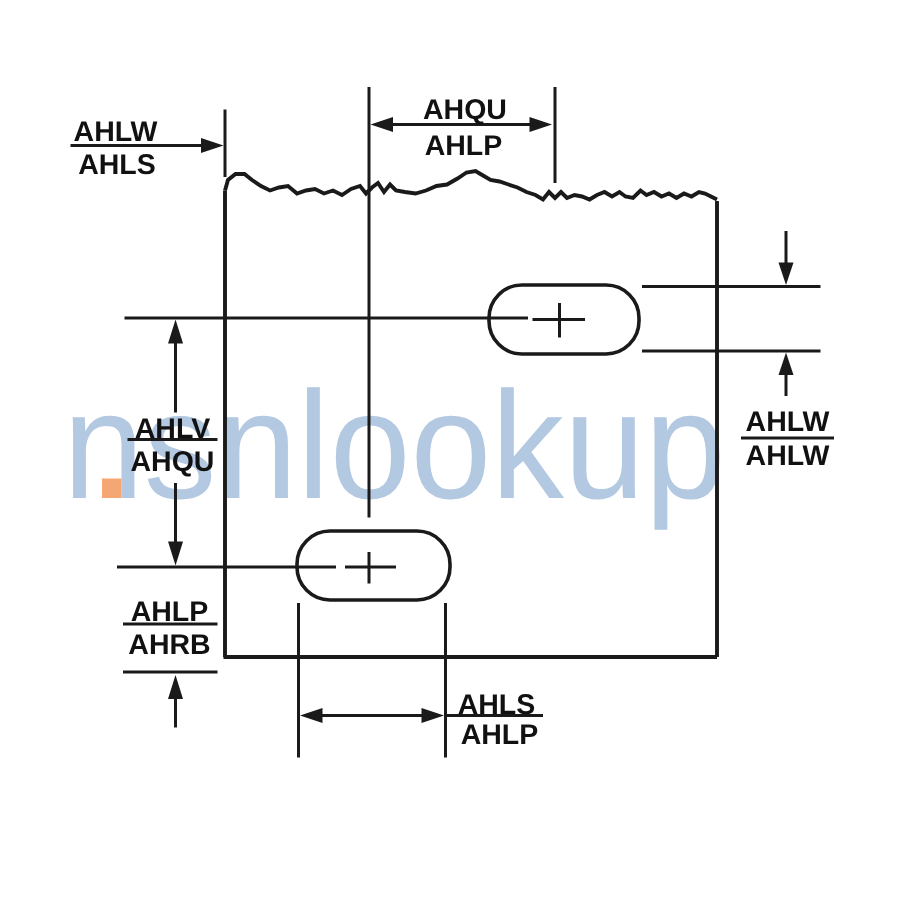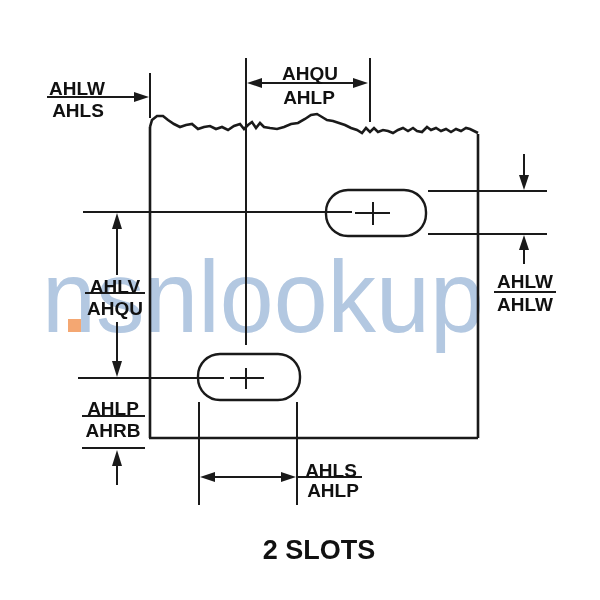--- a/index.html
+++ b/index.html
@@ -134,15 +134,14 @@
 
   <div class="dim-label" style="left:113px;top:399px">AHLP</div>
   <div class="dim-label" style="left:113px;top:421px">AHRB</div>
 
   <div class="dim-label" style="left:525px;top:272px">AHLW</div>
   <div class="dim-label" style="left:525px;top:295px">AHLW</div>
 
   <div class="dim-label" style="left:331px;top:461px">AHLS</div>
   <div class="dim-label" style="left:333px;top:481px">AHLP</div>
 
-  <div class="caption" style="left:319px;top:537px">2 SLOTS</div>
 
 </div>
 
 </body></html>

